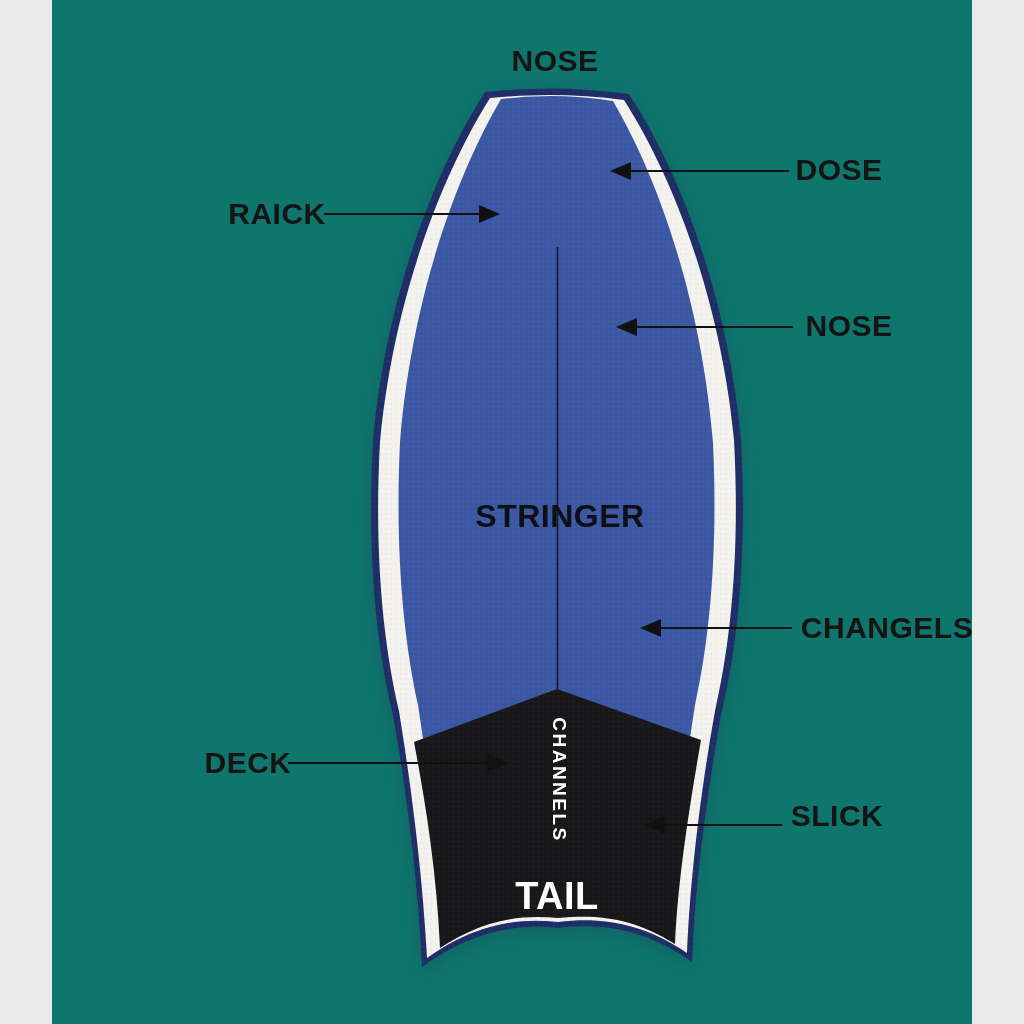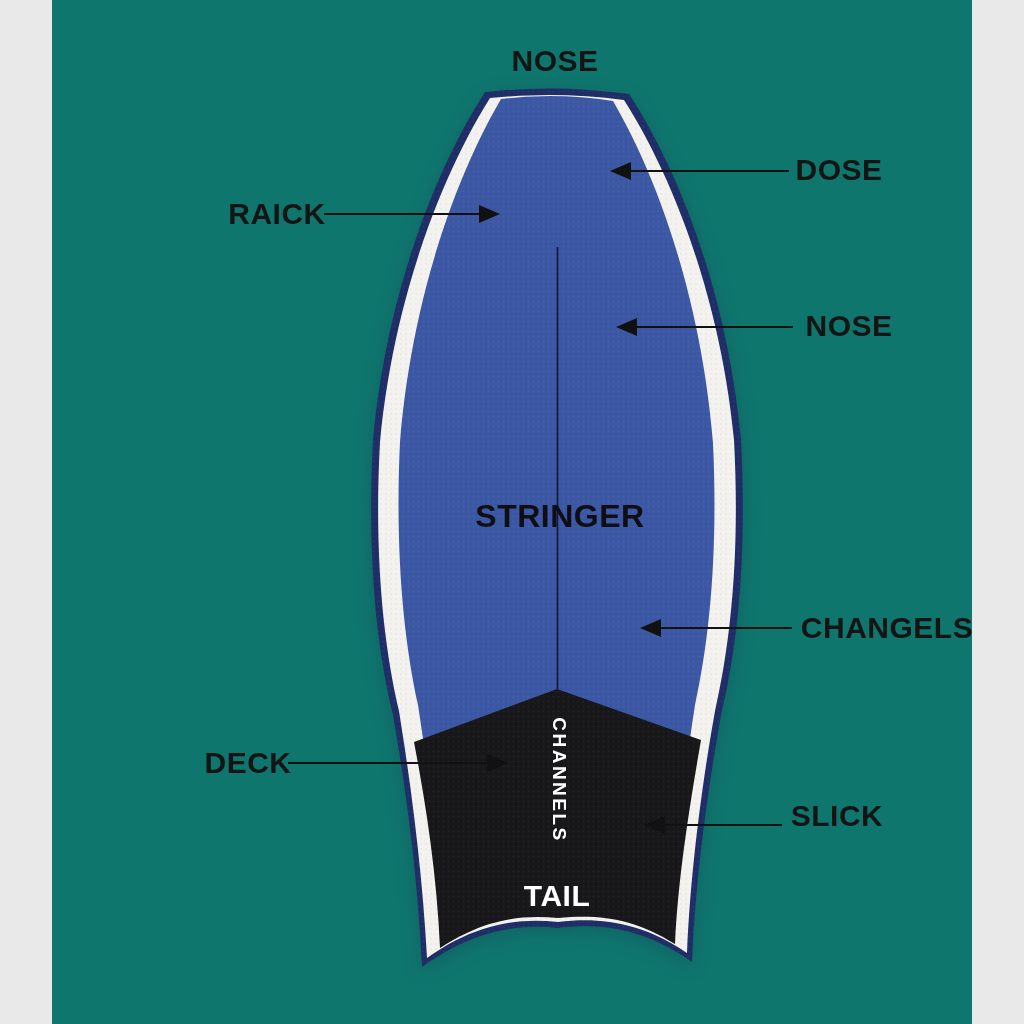--- a/index.html
+++ b/index.html
@@ -20,21 +20,21 @@
     font-weight:600;
     font-size:30px;
     color:#141414;
     letter-spacing:0.5px;
     white-space:nowrap;
     line-height:1;
   }
   .label-on-board{color:#0e0e14;}
   .label-light{color:#ffffff;}
   .label-stringer{font-size:32px;}
-  .label-tail{font-size:30px;font-weight:600;}
+  .label-tail{font-size:38px;font-weight:600;}
   .label-channels-vertical{
     font-size:19px;
     letter-spacing:2.5px;
     font-weight:600;
     transform:translate(-50%,-50%) rotate(90deg);
   }
 </style>
 </head>
 <body>
 

